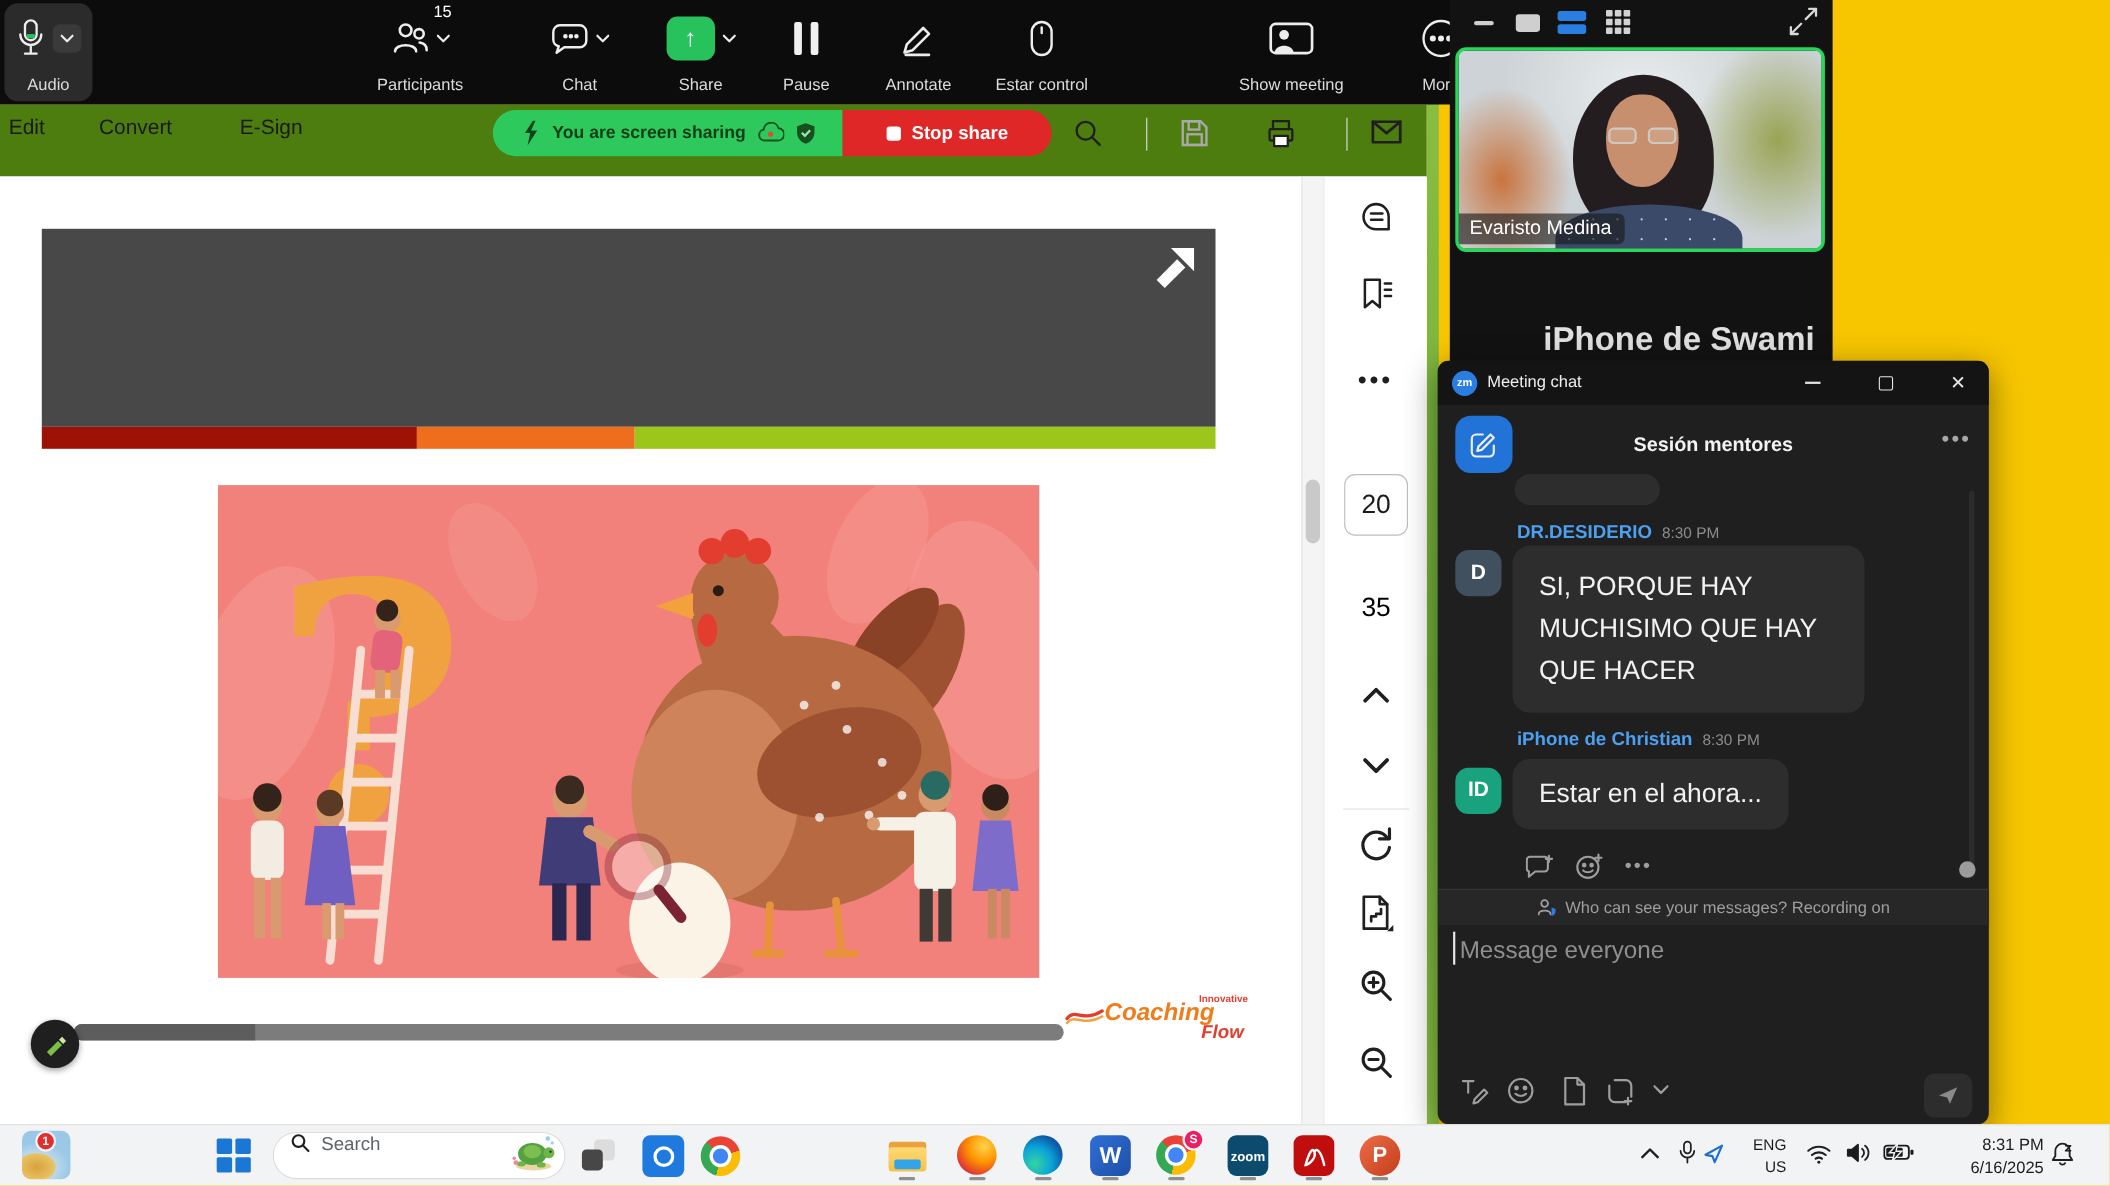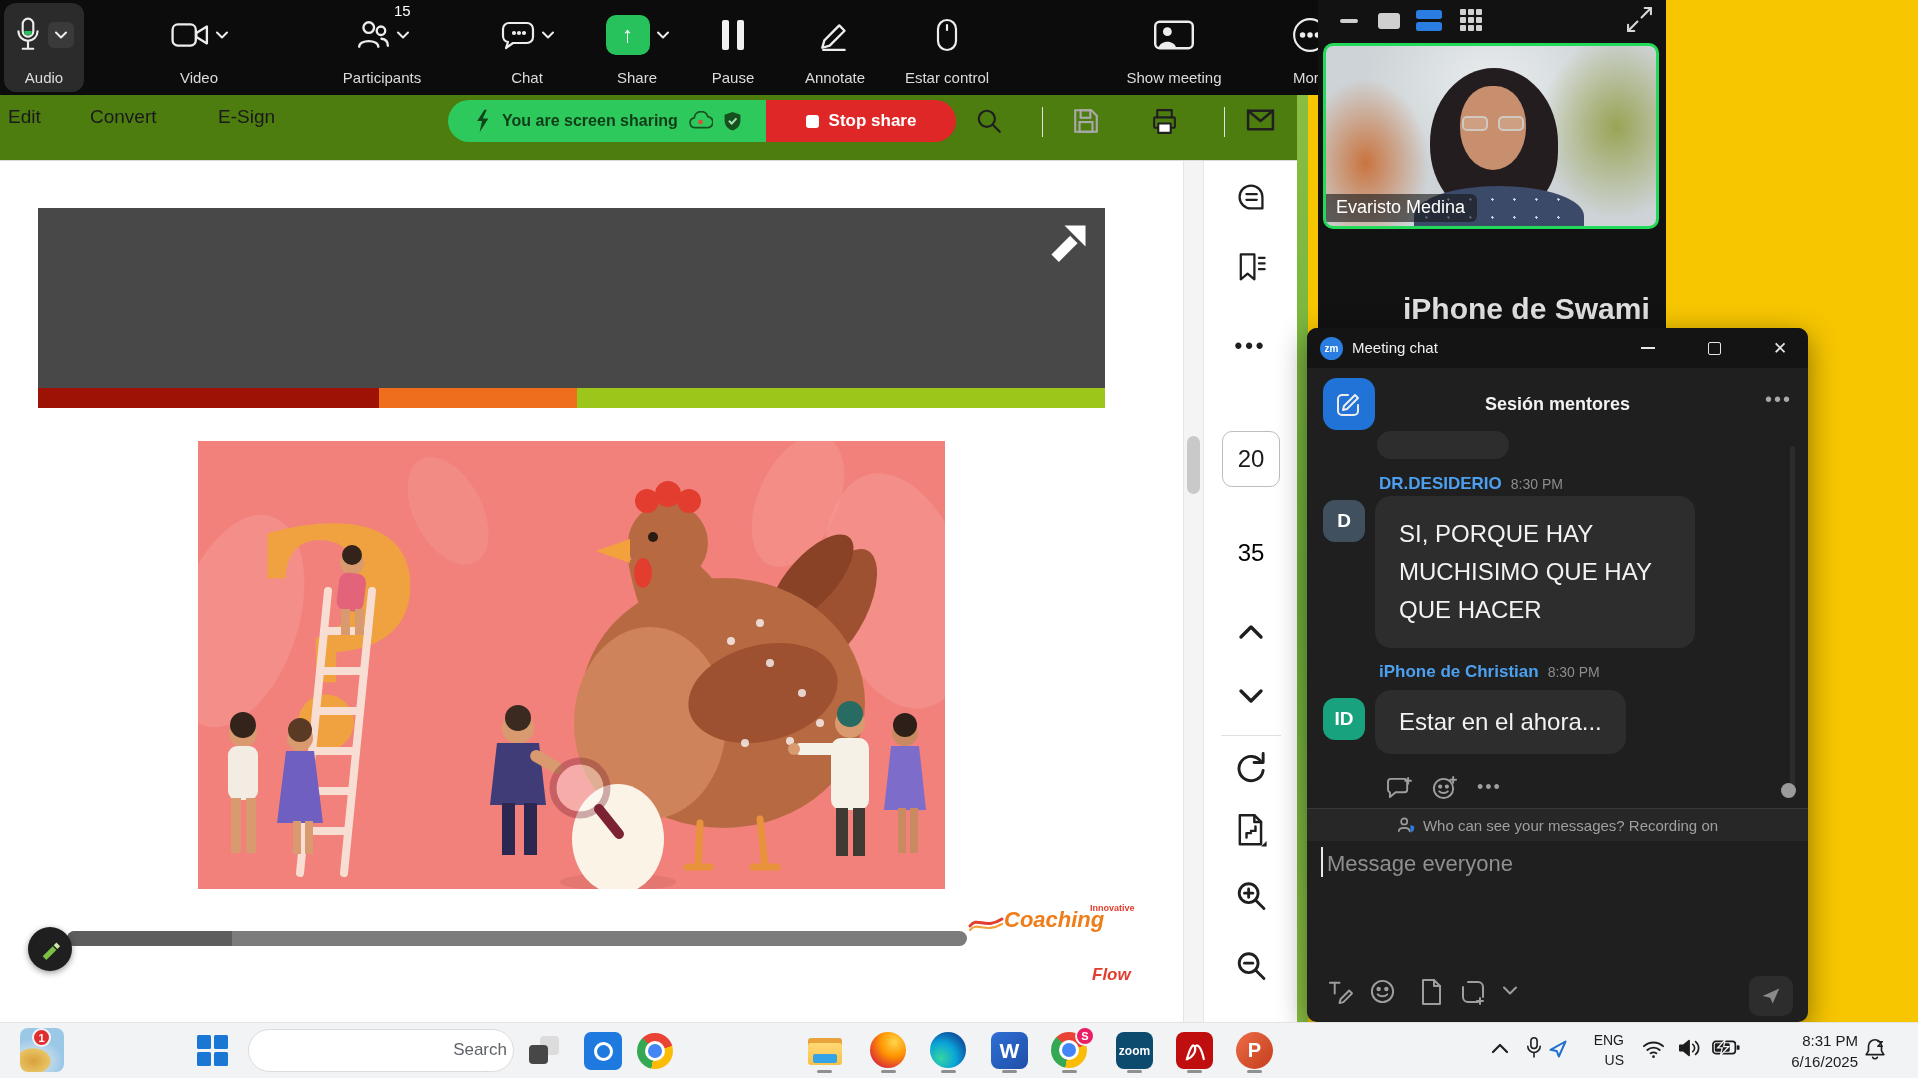--- a/index.html
+++ b/index.html
@@ -94,39 +94,39 @@
   #doc-area{left:0;top:66px;width:1183px;height:861px;background:#fff;overflow:hidden;}
   #slide-block{left:38px;top:47px;width:1067px;height:180px;background:#484848;}
   #slide-title{left:0;top:52px;width:100%;text-align:center;font-size:56px;font-weight:300;color:#f7f7f7;letter-spacing:1px;font-family:"DejaVu Sans",sans-serif;}
   #slide-arrow{right:16px;top:14px;}
   #slide-strip{left:38px;top:227px;width:1067px;height:20px;display:flex;}
   #slide-strip i{display:block;height:100%;}
   #illustration{left:198px;top:280px;width:747px;height:448px;}
   #coach-logo{left:968px;top:742px;width:170px;height:48px;}
   #coach-logo .c1{position:absolute;left:36px;top:4px;font-size:22px;font-weight:bold;font-style:italic;color:#ef7d1a;}
   #coach-logo .c2{position:absolute;left:122px;top:0;font-size:9px;font-weight:bold;color:#e23d2e;}
-  #coach-logo .c3{position:absolute;left:124px;top:26px;font-size:17px;font-style:italic;font-weight:bold;color:#e23d2e;margin-top:36px;}
+  #coach-logo .c3{position:absolute;left:124px;top:26px;font-size:17px;font-style:italic;font-weight:bold;color:#e23d2e;}
   #page-hbar{left:67px;top:770px;width:900px;height:15px;background:#7c7c7c;border-radius:8px;overflow:hidden;}
   #page-hbar i{display:block;width:165px;height:100%;background:#5d5d5d;}
   #annotate-fab{left:28px;top:766px;width:44px;height:44px;border-radius:50%;background:#1f1f1f;box-shadow:0 2px 6px rgba(0,0,0,.4);display:flex;align-items:center;justify-content:center;}
   #vscroll{left:1183px;top:66px;width:20px;height:861px;background:#f4f4f4;border-left:1px solid #e4e4e4;}
   #vscroll-thumb{left:3px;top:275px;width:13px;height:58px;background:#c9c9c9;border-radius:7px;}
   #acro-sidebar{left:1203px;top:66px;width:94px;height:861px;background:#fff;border-left:1px solid #e6e6e6;}
   .sb-ico{position:absolute;left:50%;transform:translateX(-50%);}
   #page-box{left:18px;top:270px;width:58px;height:56px;border:1px solid #bdbdbd;border-radius:10px;display:flex;align-items:center;justify-content:center;font-size:24px;color:#1b1b1b;}
   #page-total{left:0;top:378px;width:94px;text-align:center;font-size:24px;color:#000000;}
   .sb-divider{left:17px;top:574px;width:60px;height:1px;background:#e0e0e0;}
 
   
   #taskbar{left:0;top:1022px;width:1918px;height:56px;background:#f2f3f5;border-top:1px solid #e3e3e3;z-index:10;color:#222;}
   #corner-widget{left:20px;top:5px;width:44px;height:44px;border-radius:8px;background:radial-gradient(30px 22px at 30% 75%,#d9a13c 0%,#e8c363 55%,#bcd8ea 60%,#9cc8e8 100%);}
   #corner-badge{left:12px;top:0px;width:19px;height:19px;border-radius:50%;background:#e02f2f;color:#fff;font-size:11px;font-weight:bold;display:flex;align-items:center;justify-content:center;border:2px solid #f2f3f5;}
   #start-btn{left:197px;top:12px;width:31px;height:31px;display:grid;grid-template-columns:14px 14px;grid-template-rows:14px 14px;gap:3px;}
   #start-btn i{background:#1a77d4;border-radius:1.5px;}
-  #search-pill{left:248px;top:6px;width:266px;height:43px;background:#fff;border:1px solid #dcdcdc;border-radius:22px;display:flex;align-items:flex-end;padding:0 6px 0 15px;gap:10px;flex-direction:column;}
+  #search-pill{left:248px;top:6px;width:266px;height:43px;background:#fff;border:1px solid #dcdcdc;border-radius:22px;display:flex;align-items:flex-start;padding:0 6px 0 15px;gap:10px;}
   #search-pill .ph{font-size:17px;color:#5f6368;flex:1;}
   #taskview{left:529px;top:13px;width:30px;height:30px;}
   #taskview .b{position:absolute;right:0;top:0;width:19px;height:19px;background:#dcdcdc;border-radius:4px;}
   #taskview .f{position:absolute;left:0;bottom:2px;width:19px;height:19px;background:#474747;border-radius:4px;}
   #blueo-app{left:584px;top:9px;width:38px;height:38px;border-radius:7px;background:#1f7ae0;display:flex;align-items:center;justify-content:center;}
   #blueo-app i{width:19px;height:19px;border:3.5px solid #fff;border-radius:50%;}
   .chrome{width:36px;height:36px;border-radius:50%;background:conic-gradient(from -45deg,#ea4335 0 33%,#fbbc05 0 66%,#34a853 0 100%);position:relative;}
   .chrome:before{content:"";position:absolute;left:8px;top:8px;width:20px;height:20px;background:#fff;border-radius:50%;}
   .chrome:after{content:"";position:absolute;left:11px;top:11px;width:14px;height:14px;background:#4285f4;border-radius:50%;}
   .app{position:absolute;top:9px;width:38px;height:38px;}
@@ -410,32 +410,20 @@
         </svg>
         <span class="chev-box">
           <svg width="12" height="8" viewBox="0 0 12 8" class="wic">
               <polyline points="1,1.5 6,6.5 11,1.5"></polyline>
             </svg>
         </span>
       </div>
       <div class="lbl">Audio</div>
     </div>
 
-    <div class="zbtn" style="left:152px;width:94px">
-      <div class="irow">
-        <svg width="38" height="26" viewBox="0 0 36 24" class="wic" style="stroke-width:2.2">
-            <rect x="1.5" y="2" width="22" height="20" rx="5"></rect>
-            <path d="M24 10 l10 -6 v16 l-10 -6z"></path>
-          </svg>
-        <svg width="12" height="8" viewBox="0 0 12 8" class="wic">
-            <polyline points="1,1.5 6,6.5 11,1.5"></polyline>
-          </svg>
-      </div>
-      <div class="lbl">Video</div>
-    </div>
 
     <div class="zbtn" style="left:318px;width:128px">
       <span class="pcount">15</span>
       <div class="irow">
         <svg width="34" height="32" viewBox="0 0 32 30" class="wic" style="stroke-width:2.2">
           <circle cx="12" cy="8" r="5"></circle>
             <path d="M3 26 c0-7 18-7 18 0"></path>
             <circle cx="23.5" cy="11" r="4"></circle>
             <path d="M24 18.5 c4 .5 6 3 6 6.5"></path>
         </svg>

